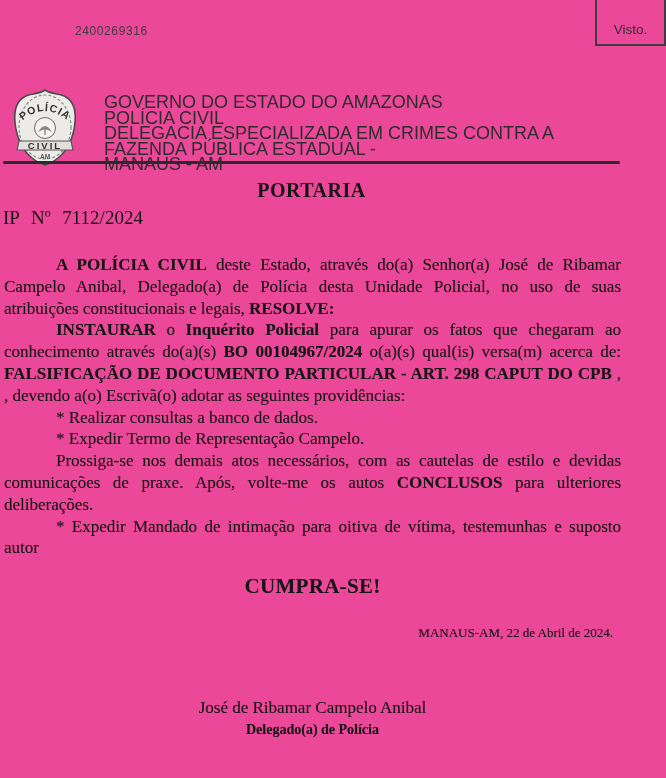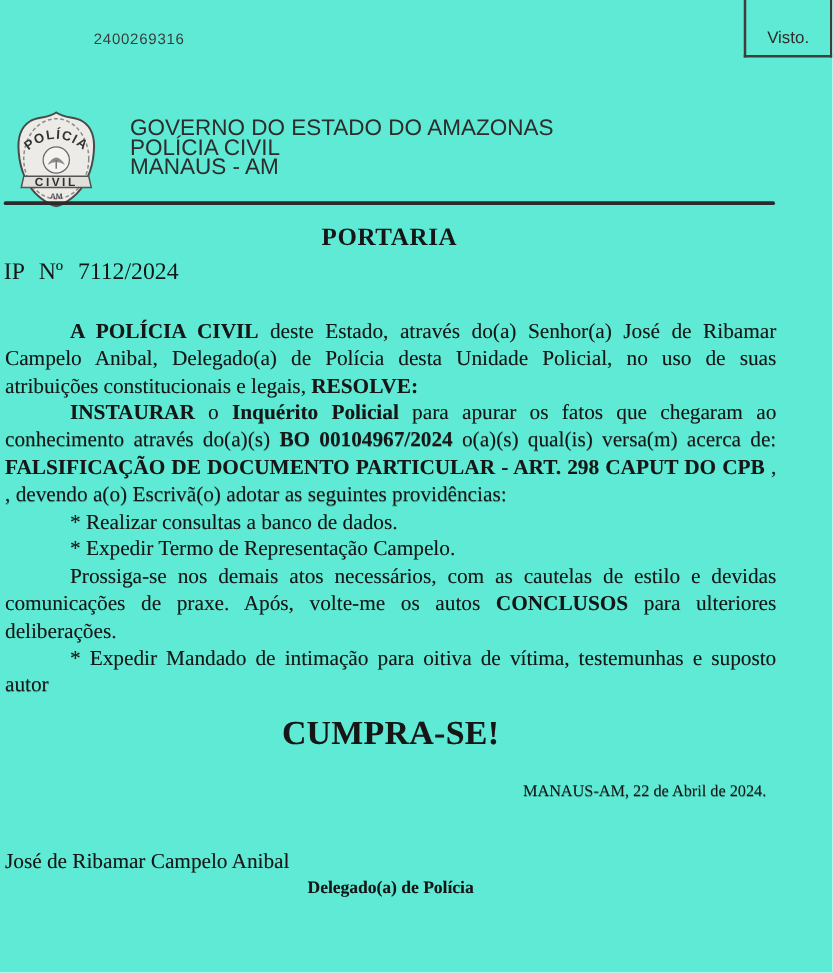--- a/index.html
+++ b/index.html
@@ -2,21 +2,21 @@
 <html lang="pt"><head>
 <meta charset="utf-8">
 <style>
   * { margin: 0; padding: 0; box-sizing: border-box; }
   html, body { background: #ffffff; }
 
   .page {
     position: relative;
     width: 666px;
     height: 778px;
-    background: #5eead4;
+    background: #ec4899;
     overflow: hidden;
     font-family: "Liberation Serif", serif;
     color: #161616;
   }
 
   
   .doc-number {
     position: absolute;
     left: 75px;
     top: 24px;
@@ -105,34 +105,34 @@
     line-height: 21.8px;
     text-align: justify;
     text-shadow: 0.2px 0.2px 0.4px rgba(20,20,20,0.35);
   }
   .body p { text-indent: 52px; }
   .body b, .body .b { font-weight: bold; }
 
   .cumprase {
     margin-top: 17px;
     text-align: center;
-    font-size: 27px;
+    font-size: 21px;
     font-weight: bold;
     text-indent: 0;
     letter-spacing: 0.3px;
   }
   .dateline {
     margin-top: 24px;
     text-align: right;
     padding-right: 8px;
     font-size: 13px;
   }
   .sig-name {
-    margin-top: 34px;
-    text-align: left;
+    margin-top: 53px;
+    text-align: center;
     font-size: 17px;
   }
   .sig-role {
     text-align: center;
     font-size: 14px;
     font-weight: bold;
   }
 </style>
 </head>
 <body>
@@ -156,20 +156,21 @@
       <circle cx="37" cy="40" r="10.5" fill="#f4f3ef" stroke="#6a6a6a" stroke-width="1"></circle>
       <path d="M30,44 Q37,32 44,44 Q37,39 30,44 Z" fill="#8b8b8b"></path>
       <line x1="37" y1="40" x2="37" y2="47" stroke="#777" stroke-width="1.2"></line>
       <path d="M11,53 L63,53 L65,62 L9,62 Z" fill="#e1dfda" stroke="#555555" stroke-width="1.2"></path>
       <text x="37" y="60.5" text-anchor="middle" font-family="Liberation Sans, sans-serif" font-size="9.5" font-weight="bold" fill="#303030" letter-spacing="2">CIVIL</text>
       <text x="37" y="71" text-anchor="middle" font-family="Liberation Sans, sans-serif" font-size="6.5" font-weight="bold" fill="#555555">AM</text>
     </svg>
     <div class="org">
       <div>GOVERNO DO ESTADO DO AMAZONAS</div>
       <div>POLÍCIA CIVIL</div>
+      <div>DELEGACIA ESPECIALIZADA EM CRIMES CONTRA A FAZENDA PÚBLICA ESTADUAL -</div>
       <div>MANAUS - AM</div>
     </div>
   </div>
 
   <div class="rule"></div>
 
   <div class="title">PORTARIA</div>
   <div class="subtitle">IP Nº 7112/2024</div>
 
   <div class="body">

